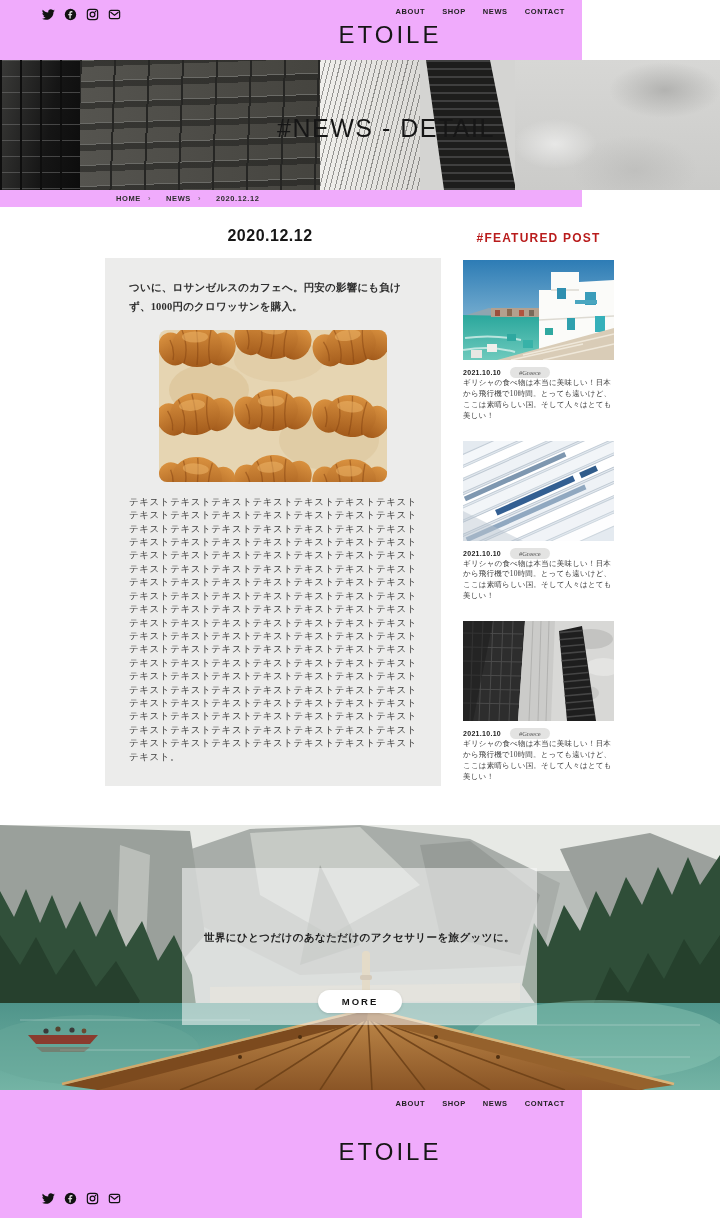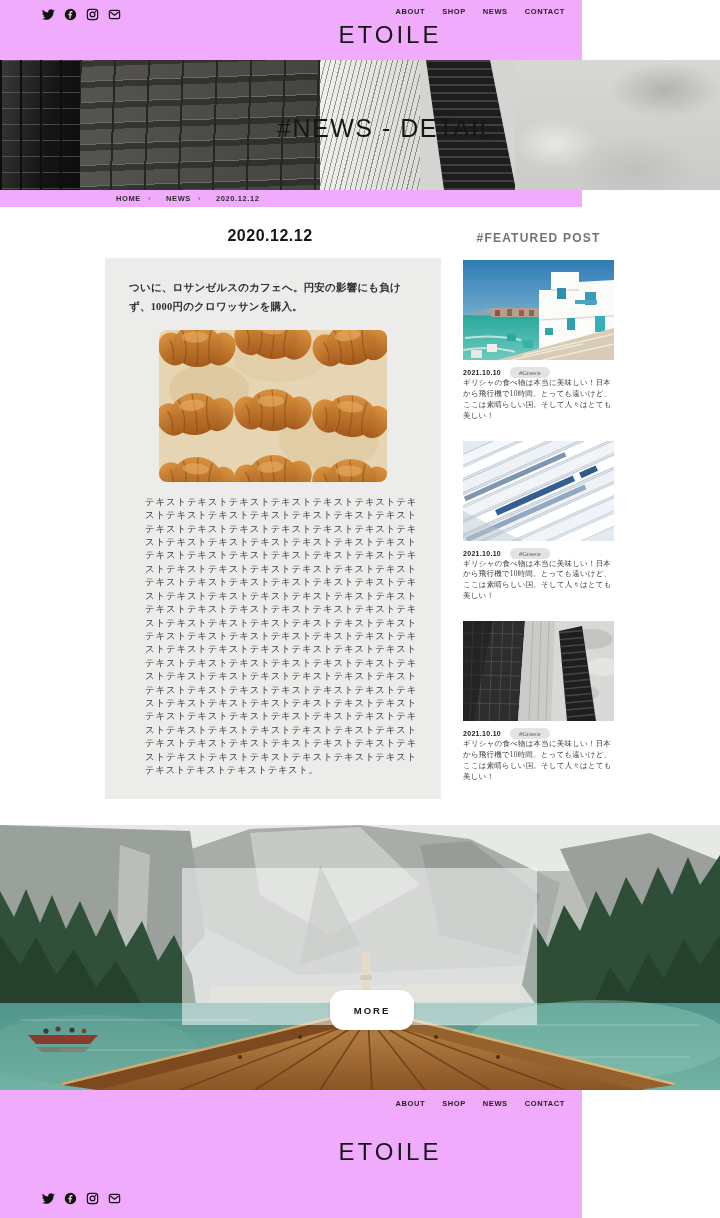--- a/index.html
+++ b/index.html
@@ -47,40 +47,40 @@
   .crumbbar .link{cursor:pointer;}
   
   .article-title{left:105px;top:227px;width:330px;text-align:center;
         font-size:16px;font-weight:700;letter-spacing:.5px;color:#161616;}
   .graybox{left:105px;top:258px;width:336px;box-sizing:border-box;background:#ececeb;
         padding:20px 24px 22px;}
   .intro{font-family:"Liberation Serif","DejaVu Serif",serif;font-size:10.5px;line-height:1.85;
         font-weight:600;color:#2e2e2e;letter-spacing:.2px;}
   .photo{width:228px;height:152px;margin:13px auto 14px;border-radius:8px;overflow:hidden;display:block;}
   .bodytext{font-family:"Liberation Serif","DejaVu Serif",serif;font-size:9.5px;line-height:13.4px;
-        letter-spacing:.5px;color:#3a3a3a;text-align:justify;word-break:break-all;line-break:anywhere;margin-left:16px;}
+        letter-spacing:.5px;color:#3a3a3a;text-align:justify;word-break:break-all;line-break:anywhere;}
   
   .featured{left:463px;top:231px;width:151px;}
-  .featured-heading{font-size:12px;font-weight:700;letter-spacing:1.2px;text-align:center;color:#737373;margin-bottom:15px;}
+  .featured-heading{font-size:12px;font-weight:700;letter-spacing:1.2px;text-align:center;color:#b91c1c;margin-bottom:15px;}
   .post{margin-bottom:19px;cursor:pointer;}
   .post-img{width:151px;height:100px;overflow:hidden;display:block;}
   .post-meta{display:flex;align-items:center;gap:9px;margin-top:7px;}
   .post-date{font-size:7px;font-weight:700;letter-spacing:.3px;color:#222;}
   .post-tag{background:#e3e3e2;border-radius:8px;padding:2px 9px;
         font-family:"Liberation Serif","DejaVu Serif",serif;font-size:6.5px;color:#555;}
   .post-excerpt{font-family:"Liberation Serif","DejaVu Serif",serif;
         font-size:7.5px;line-height:1.45;color:#3a3a3a;letter-spacing:.2px;}
   
   .banner{top:825px;left:0;width:720px;height:265px;overflow:hidden;}
   .overlay{position:absolute;left:182px;top:43px;width:355px;height:157px;
         background:rgba(250,250,249,.55);}
   .overlay-text{position:absolute;top:60px;left:0;width:355px;text-align:center;
         font-family:"Liberation Serif","DejaVu Serif",serif;font-size:10.5px;line-height:1.85;
         font-weight:600;letter-spacing:.4px;color:#1f1f1f;}
-  .more-btn{position:absolute;left:148px;top:122px;width:84px;height:40px;border-radius:14px;
+  .more-btn{position:absolute;left:136px;top:122px;width:84px;height:23px;border-radius:14px;
         background:#ffffff;border:none;display:flex;align-items:center;justify-content:center;
         font-family:"Liberation Sans",sans-serif;font-size:9.5px;font-weight:600;letter-spacing:2px;
         color:#161616;cursor:pointer;box-shadow:0 1px 3px rgba(0,0,0,.12);}
   
   .footer-nav{position:absolute;top:9px;right:17px;}
   .footer-brand{position:absolute;top:48px;left:0;width:720px;text-align:center;}
   .footer-social{position:absolute;left:42px;top:102px;}
   .header-social{position:absolute;left:42px;top:8px;}
   .header-nav{position:absolute;top:7px;right:17px;}
   .header-brand{position:absolute;top:21px;left:0;width:720px;text-align:center;}
@@ -330,20 +330,21 @@
     <path d="M368,185 L674,260 L638,265 L367,195 Z" fill="#95612c"></path>
     <path d="M368,184 L62,259" stroke="#d2a86a" stroke-width="2.5" fill="none"></path>
     <path d="M368,184 L674,259" stroke="#dcb478" stroke-width="2.5" fill="none"></path>
     <circle cx="300" cy="212" r="2" fill="#4e2f10"></circle>
       <circle cx="436" cy="212" r="2" fill="#4e2f10"></circle>
     <circle cx="240" cy="232" r="2" fill="#4e2f10"></circle>
       <circle cx="498" cy="232" r="2" fill="#4e2f10"></circle>
   </svg>
   <div class="overlay">
     <div class="overlay-text">
+      <div>世界にひとつだけのあなただけのアクセサリーを旅グッツに。</div>
     </div>
     <button class="more-btn">MORE</button>
   </div>
 </div>
 
 <div class="abs bar footer">
   <div class="nav footer-nav">
     <span>ABOUT</span>
     <span>SHOP</span>
     <span>NEWS</span>

